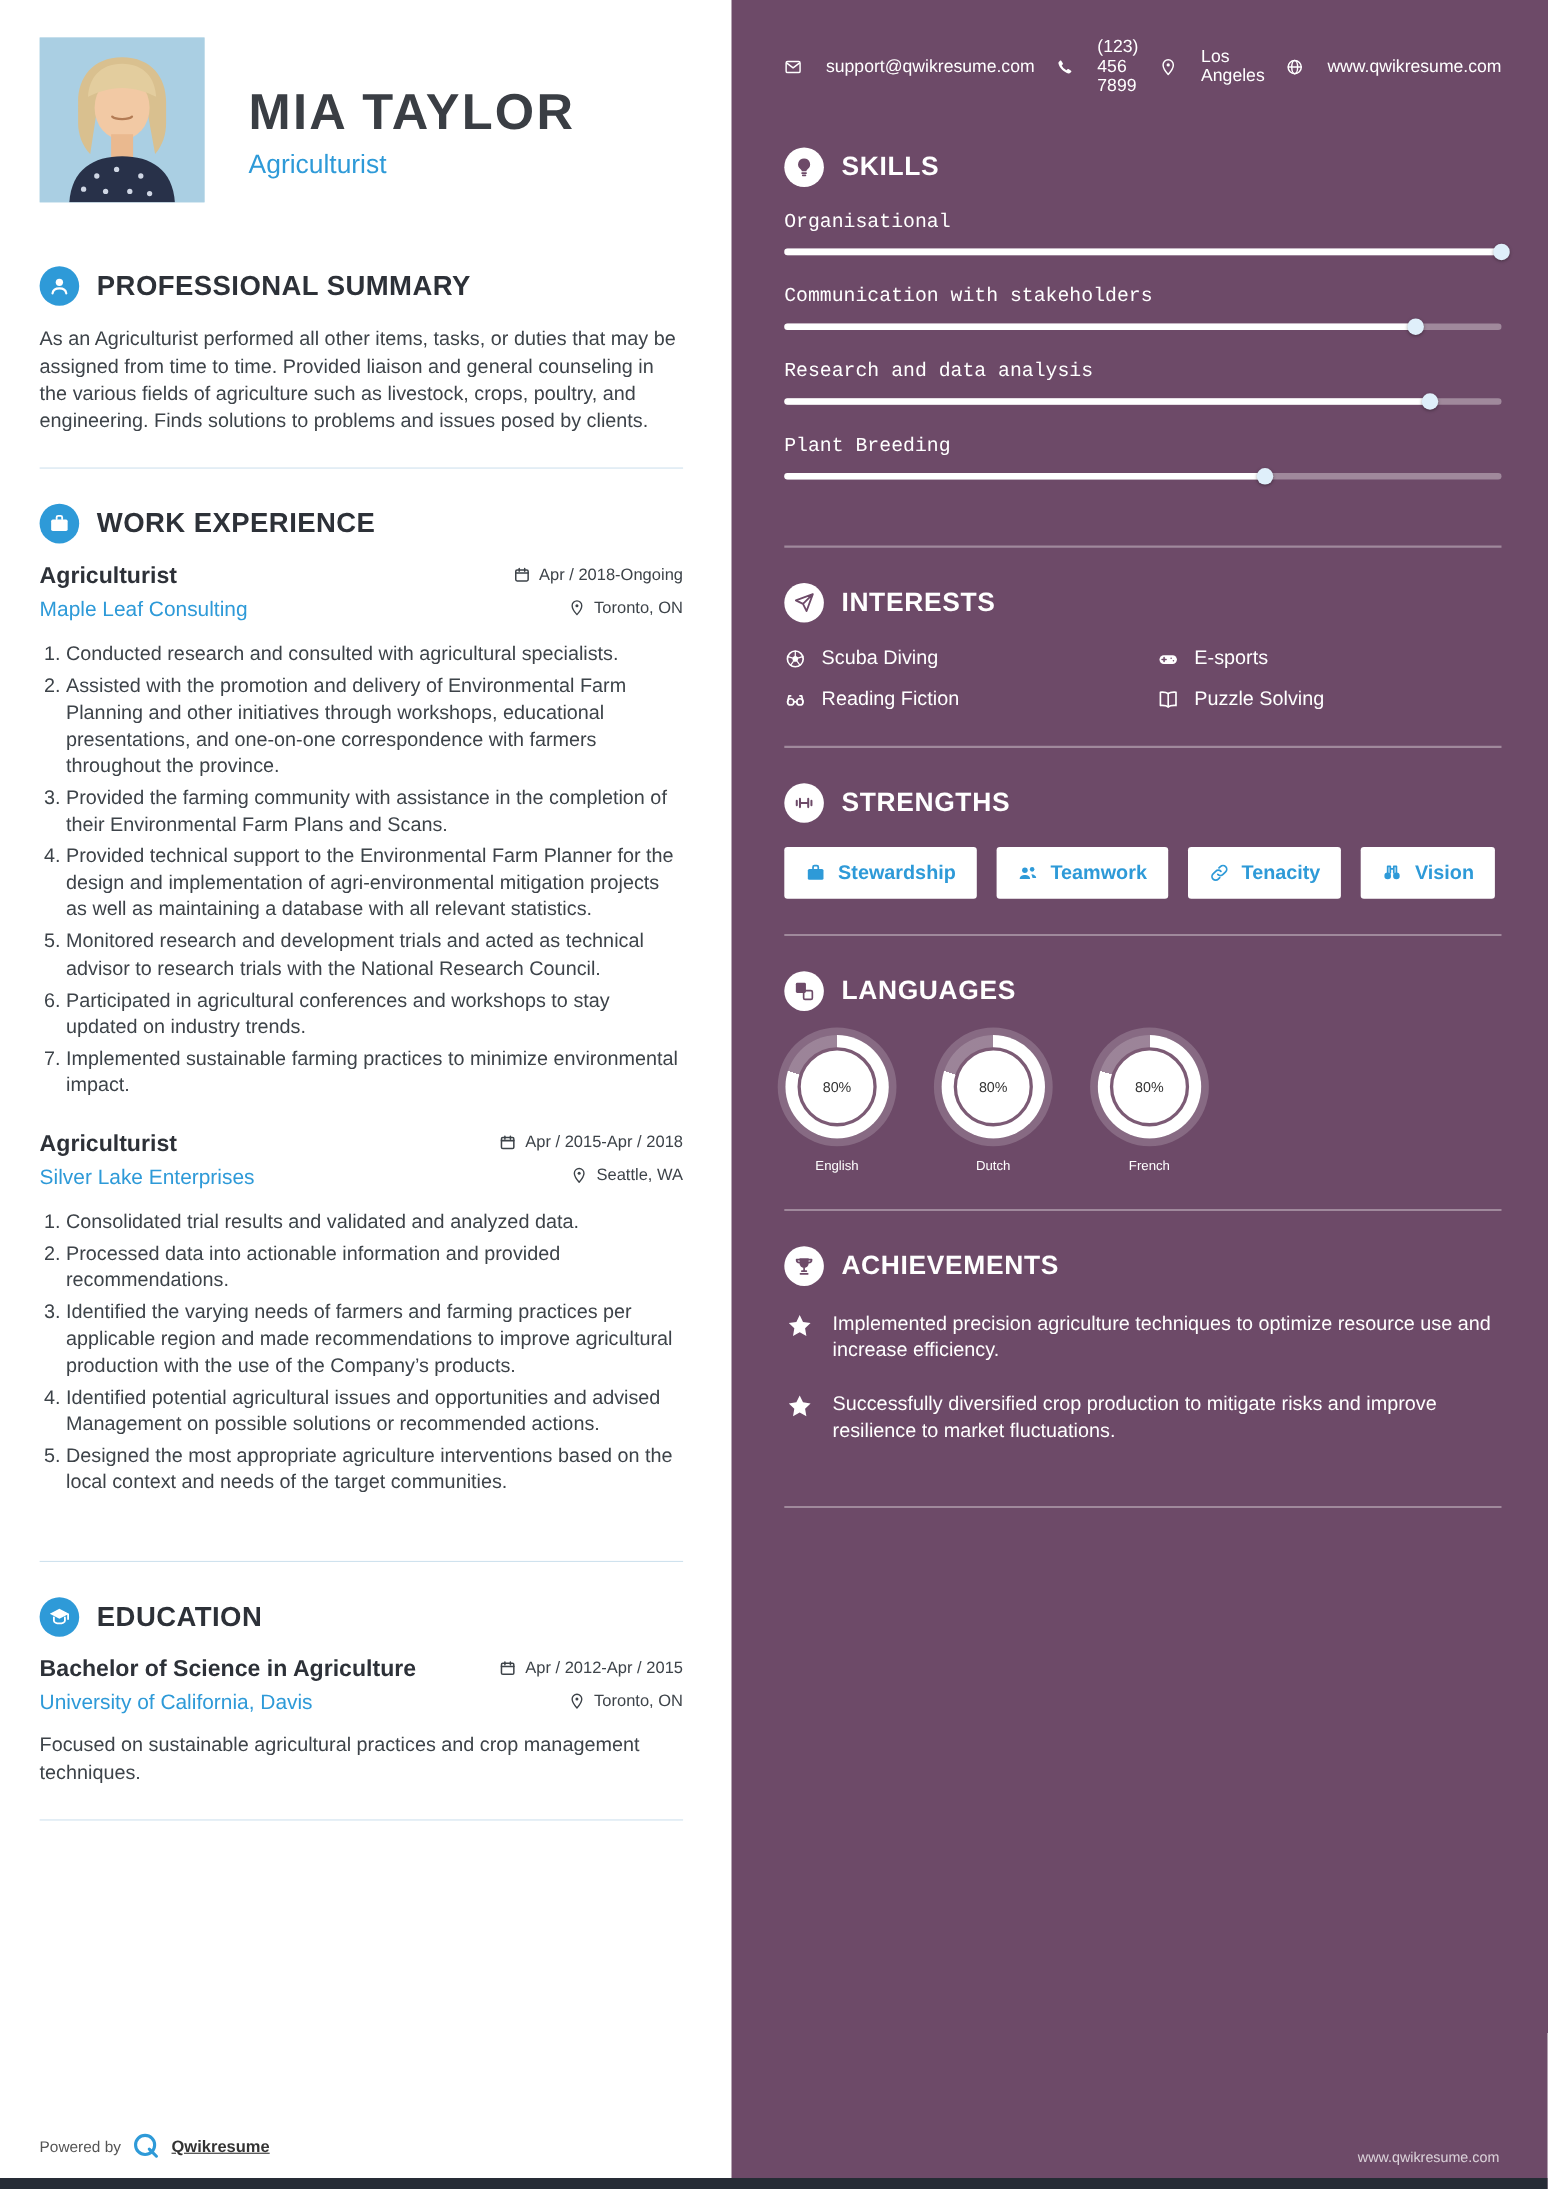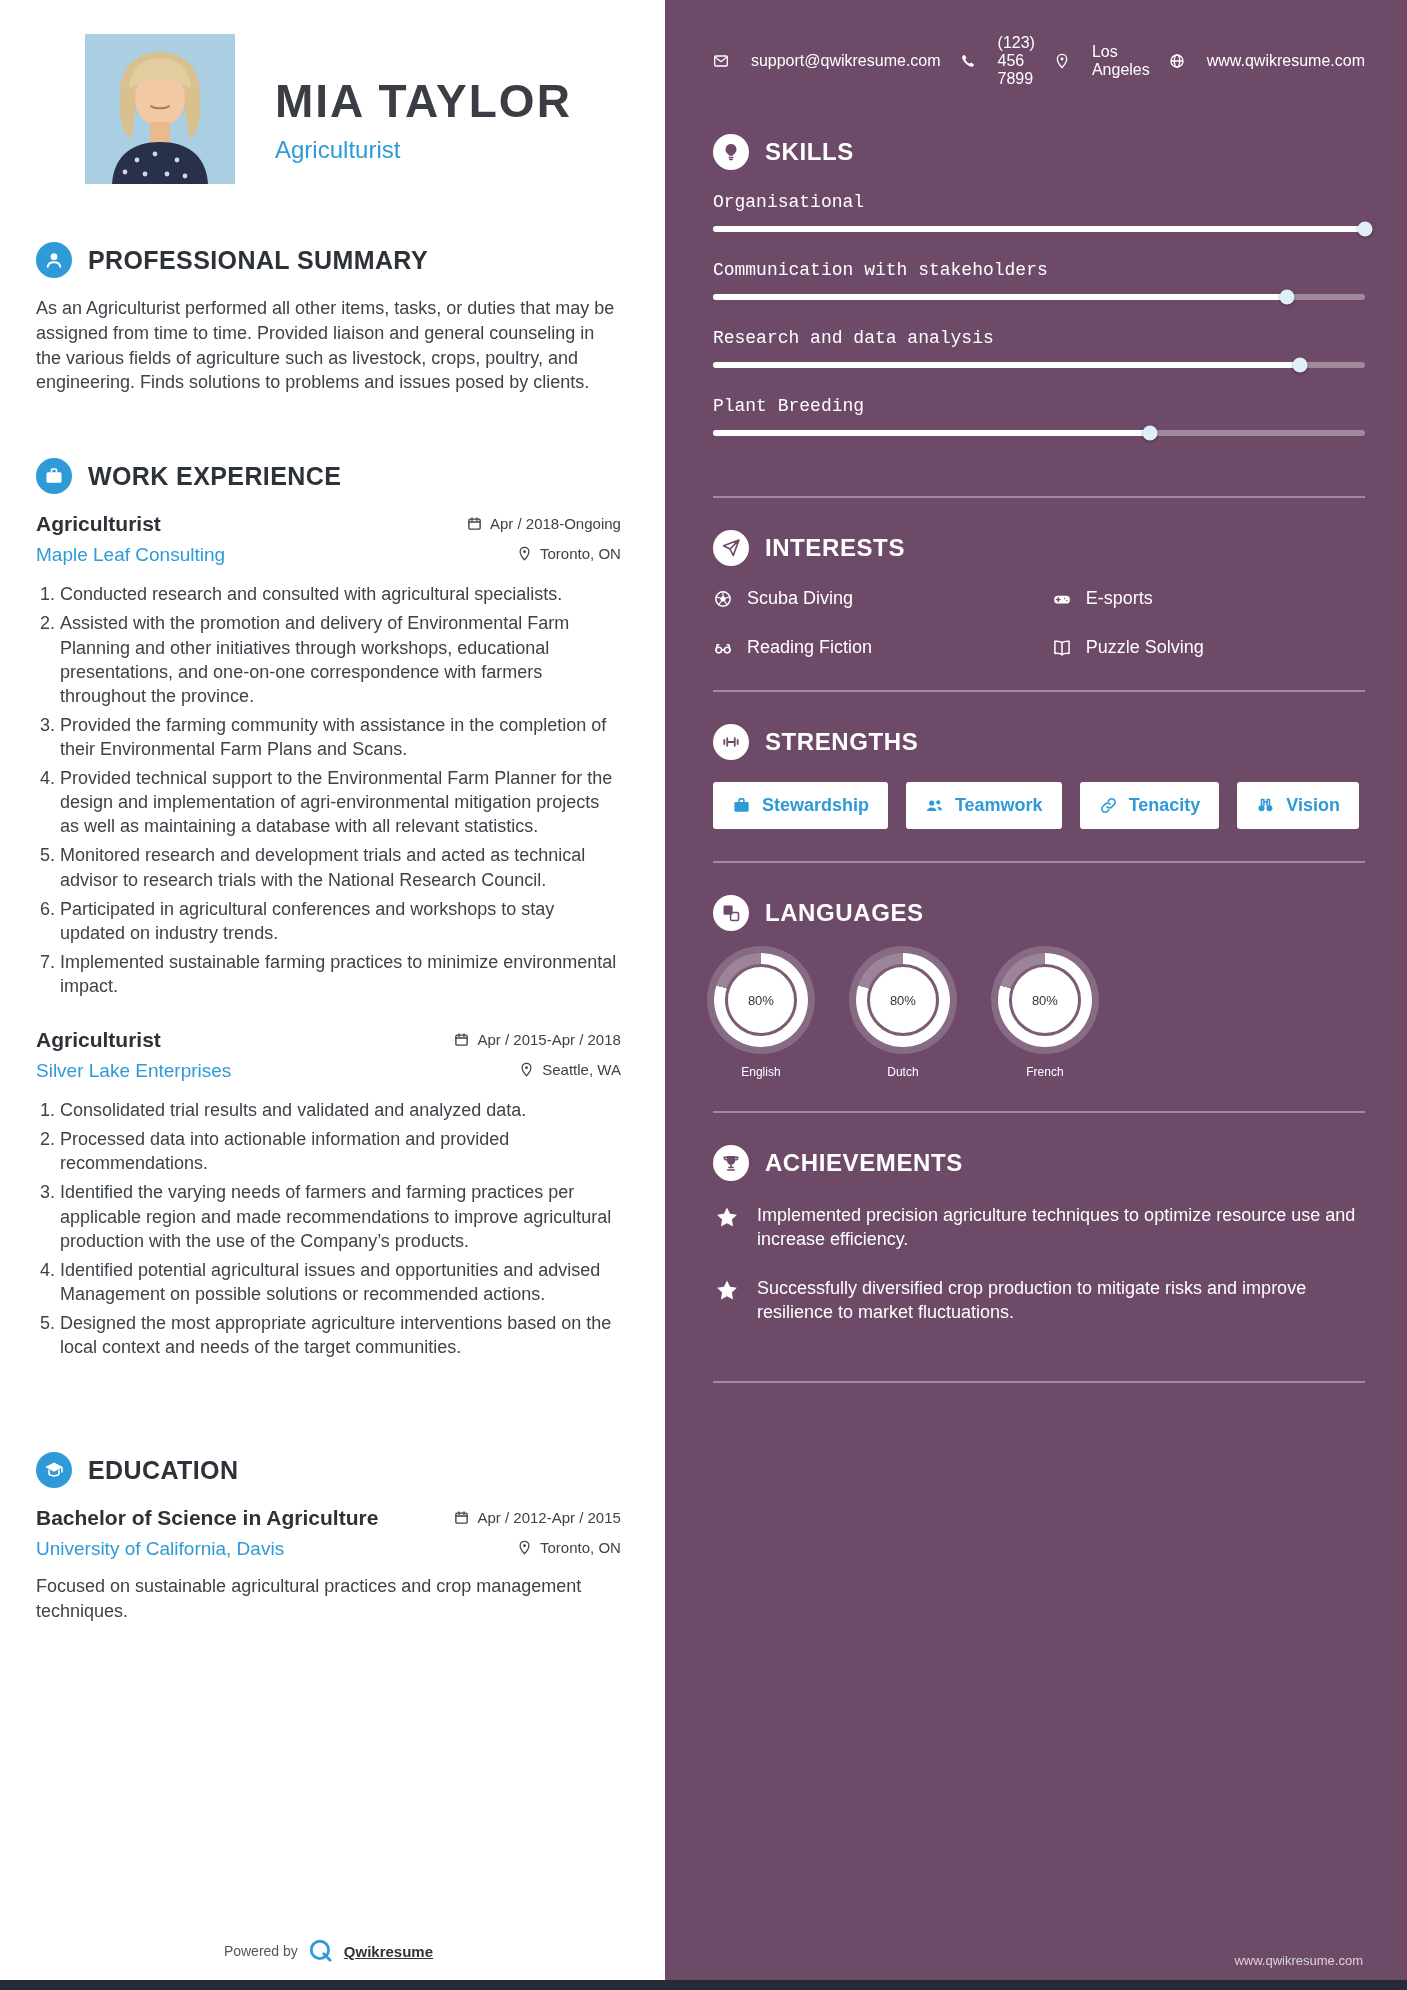--- a/index.html
+++ b/index.html
@@ -1,21 +1,21 @@
 <!DOCTYPE html>
 <html><head>
 <meta charset="utf-8">
 <style>
   * { box-sizing: border-box; }
   html,body { margin:0; padding:0; background:#fff; }
   body { width:1407px; font-family:"Liberation Sans", sans-serif; }
   .page { position:relative; display:flex; width:1407px; min-height:1990px; }
 
   
-  .left { width:672px; background:#fff; padding:34px 44px 26px 36px; display:flex; flex-direction:column;align-items:center; }
+  .left { width:672px; background:#fff; padding:34px 44px 26px 36px; display:flex; flex-direction:column; }
   .id-block { display:flex; gap:40px; margin-bottom:34px; }
   .photo { width:150px; height:150px; flex:none; overflow:hidden; background:#aacfe3; }
   .photo svg { display:block; width:100%; height:100%; }
   .id-text { padding-top:40px; }
   .id-text h1 { margin:0; font-size:46px; font-weight:700; letter-spacing:2px; color:#3a3e44; }
   .role { margin-top:8px; font-size:24px; color:#2e9ad8; font-weight:500; }
 
   .sec-head { display:flex; align-items:center; gap:16px; margin:24px 0 18px; }
   .sec-icon { width:36px; height:36px; border-radius:50%; background:#2e9ad8; color:#fff;
               display:flex; align-items:center; justify-content:center; flex:none; }
@@ -55,21 +55,21 @@
 
   .skill { margin-bottom:28px; }
   .skill-label { font-size:18px; margin-bottom:14px;font-family:Liberation Mono, monospace; }
   .bar { position:relative; height:6px; border-radius:3px; background:rgba(255,255,255,.35); }
   .bar-fill { position:absolute; left:0; top:0; bottom:0; border-radius:3px; background:#fff; }
   .knob { position:absolute; top:50%; width:15px; height:15px; border-radius:50%;
           background:#dfeffa; transform:translate(-50%,-50%); box-shadow:0 1px 3px rgba(0,0,0,.35); }
 
   .r-div { border:none; border-top:2px solid rgba(255,255,255,.35); margin:32px 0; }
 
-  .interests-grid { display:grid; grid-template-columns:1.05fr 1fr; gap:28px 10px; }
+  .interests-grid { display:grid; grid-template-columns:1.05fr 1fr; gap:16px 10px; }
   .int-item { display:flex; align-items:center; gap:14px; font-size:18px; }
   .int-item .micon { width:20px; height:20px; color:#fff; }
 
   .chips { display:flex; flex-wrap:wrap; gap:18px; }
   .chip { display:inline-flex; align-items:center; gap:11px; background:#fff; color:#2e9ad8;
           padding:13px 19px; border-radius:3px; font-size:18px; font-weight:700; }
   .chip .micon { width:19px; height:19px; }
 
   .langs { display:flex; gap:46px; }
   .lang { display:flex; flex-direction:column; align-items:center; width:96px; }

